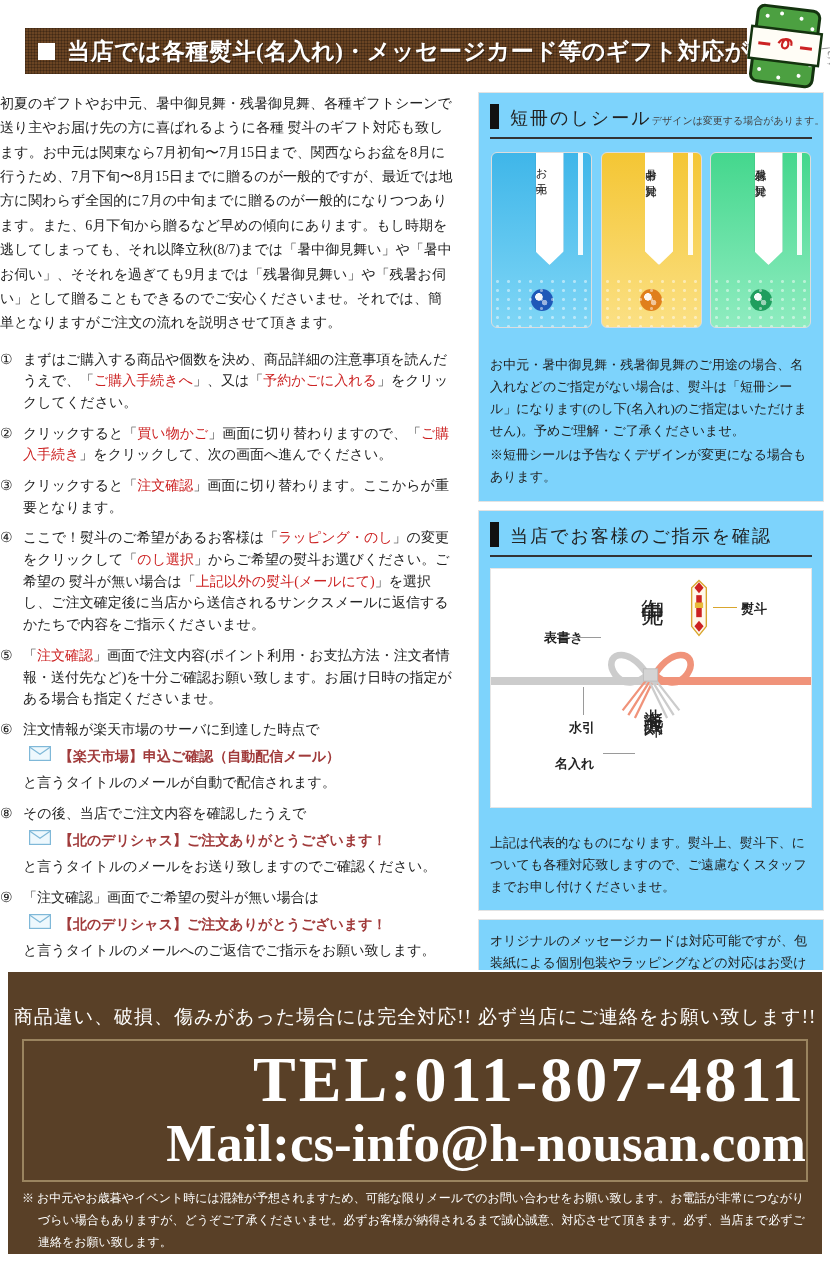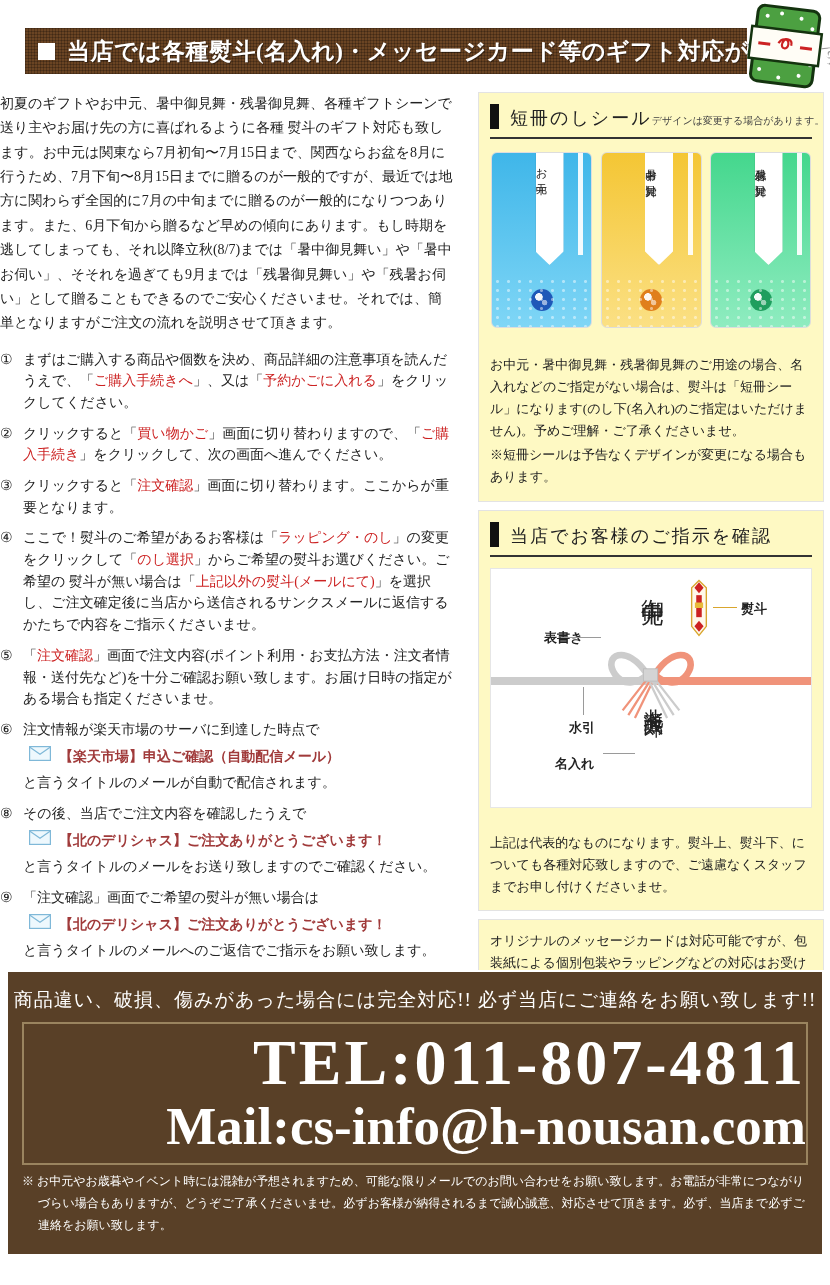--- a/index.html
+++ b/index.html
@@ -24,21 +24,21 @@
   .step{display:flex;margin-bottom:9px;}
   .step-num{flex:0 0 23px;}
   .step-body{flex:1;}
   .red{color:#cc2222;}
   .mail-row{display:flex;align-items:center;gap:8px;padding-left:6px;margin:5px 0;}
   .mail-row svg{width:22px;height:15px;flex:0 0 auto;}
   .mail-title{color:#a03a3a;font-weight:bold;}
 
   
   .right-col{position:absolute;left:478px;top:92px;width:346px;height:878px;overflow:hidden;}
-  .rbox{border:1px solid #e3e3e3;background:#fef9c3;padding:10px 11px 12px;margin-bottom:8px;}
+  .rbox{border:1px solid #e3e3e3;background:#7dd3fc;padding:10px 11px 12px;margin-bottom:8px;}
   .sec-head{position:relative;border-bottom:2px solid #333;padding:3px 0 7px 20px;
     display:flex;justify-content:space-between;align-items:flex-end;margin-bottom:11px;}
   .sec-bar{position:absolute;left:0;top:1px;width:9px;height:25px;background:#111;}
   .sec-title{font-size:18px;letter-spacing:2px;white-space:nowrap;}
   .sec-note{font-size:10px;color:#444;white-space:nowrap;padding-bottom:2px;}
   .rdesc{font-size:13px;line-height:1.7;margin:24px 0 0;}
   .rnote{font-size:13px;line-height:1.7;margin:2px 0 0;}
 
   
   .cards{display:flex;justify-content:space-between;padding:2px 1px;}
@@ -72,21 +72,21 @@
   .d-ornament{position:absolute;left:197px;top:10px;width:22px;height:58px;}
   .d-bow{position:absolute;left:100px;top:62px;width:120px;height:104px;}
 
   
   .mbox p{font-size:13px;line-height:1.7;margin:0 0 10px;}
   .mbox p:last-child{margin-bottom:0;}
 
   
   .footer{position:absolute;left:8px;top:972px;width:814px;height:282px;background:#594027;
     color:#fff;text-align:center;}
-  .f-alert{font-size:19px;letter-spacing:1px;padding-top:15px;white-space:nowrap;}
+  .f-alert{font-size:19px;letter-spacing:1px;padding-top:32px;white-space:nowrap;}
   .f-contact{width:782px;margin:9px auto 6px;border:2px solid rgba(233,214,163,.45);
     padding:4px 0 8px;text-align:right;}
   .f-tel{font-size:64px;font-weight:bold;line-height:1.08;letter-spacing:3px;white-space:nowrap;}
   .f-mail{font-size:53px;font-weight:bold;line-height:1.1;white-space:nowrap;}
   .f-note{font-size:12px;line-height:1.8;width:786px;margin:2px auto 0;text-align:left;
     padding-left:16px;text-indent:-16px;box-sizing:border-box;}
 </style>
 </head>
 <body>
 

